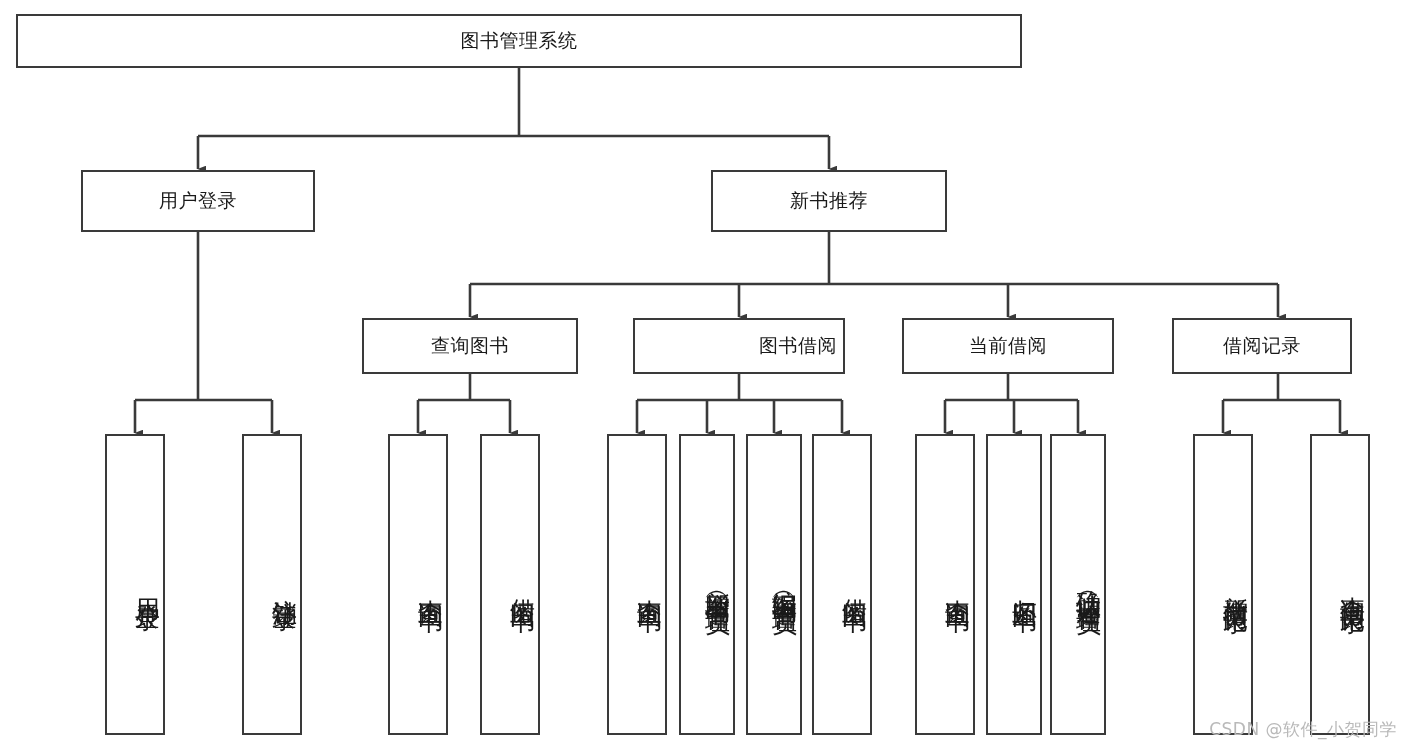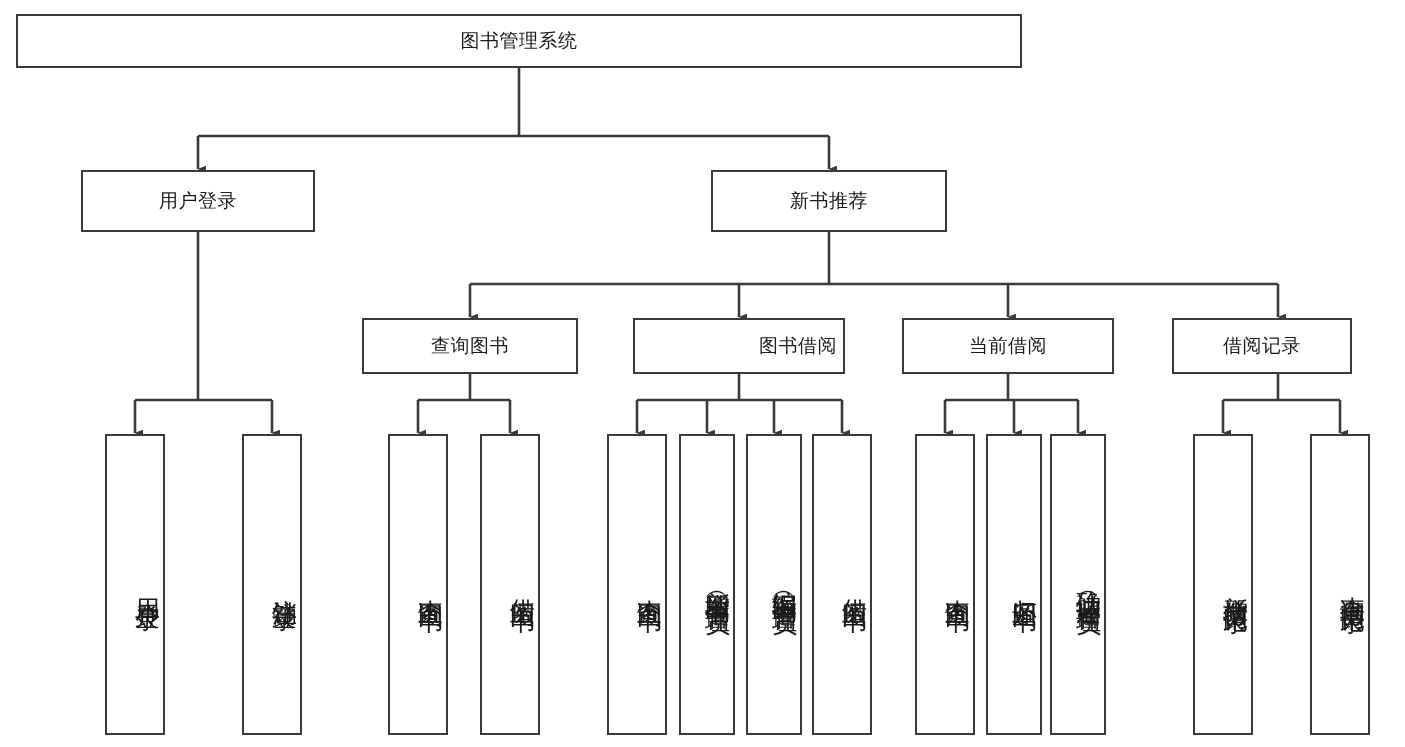--- a/index.html
+++ b/index.html
@@ -175,14 +175,15 @@
     <span>确认归还（管理员）</span>
   </div>
 
   <div class="node vert" style="left:1193px; top:434px; width:60px; height:301px;">
     <span>新增借阅记录</span>
   </div>
   <div class="node vert" style="left:1310px; top:434px; width:60px; height:301px;">
     <span>查询借阅记录</span>
   </div>
 
+  <div id="watermark">CSDN @软件_小贺同学</div>
 
 </div>
 
 </body></html>

